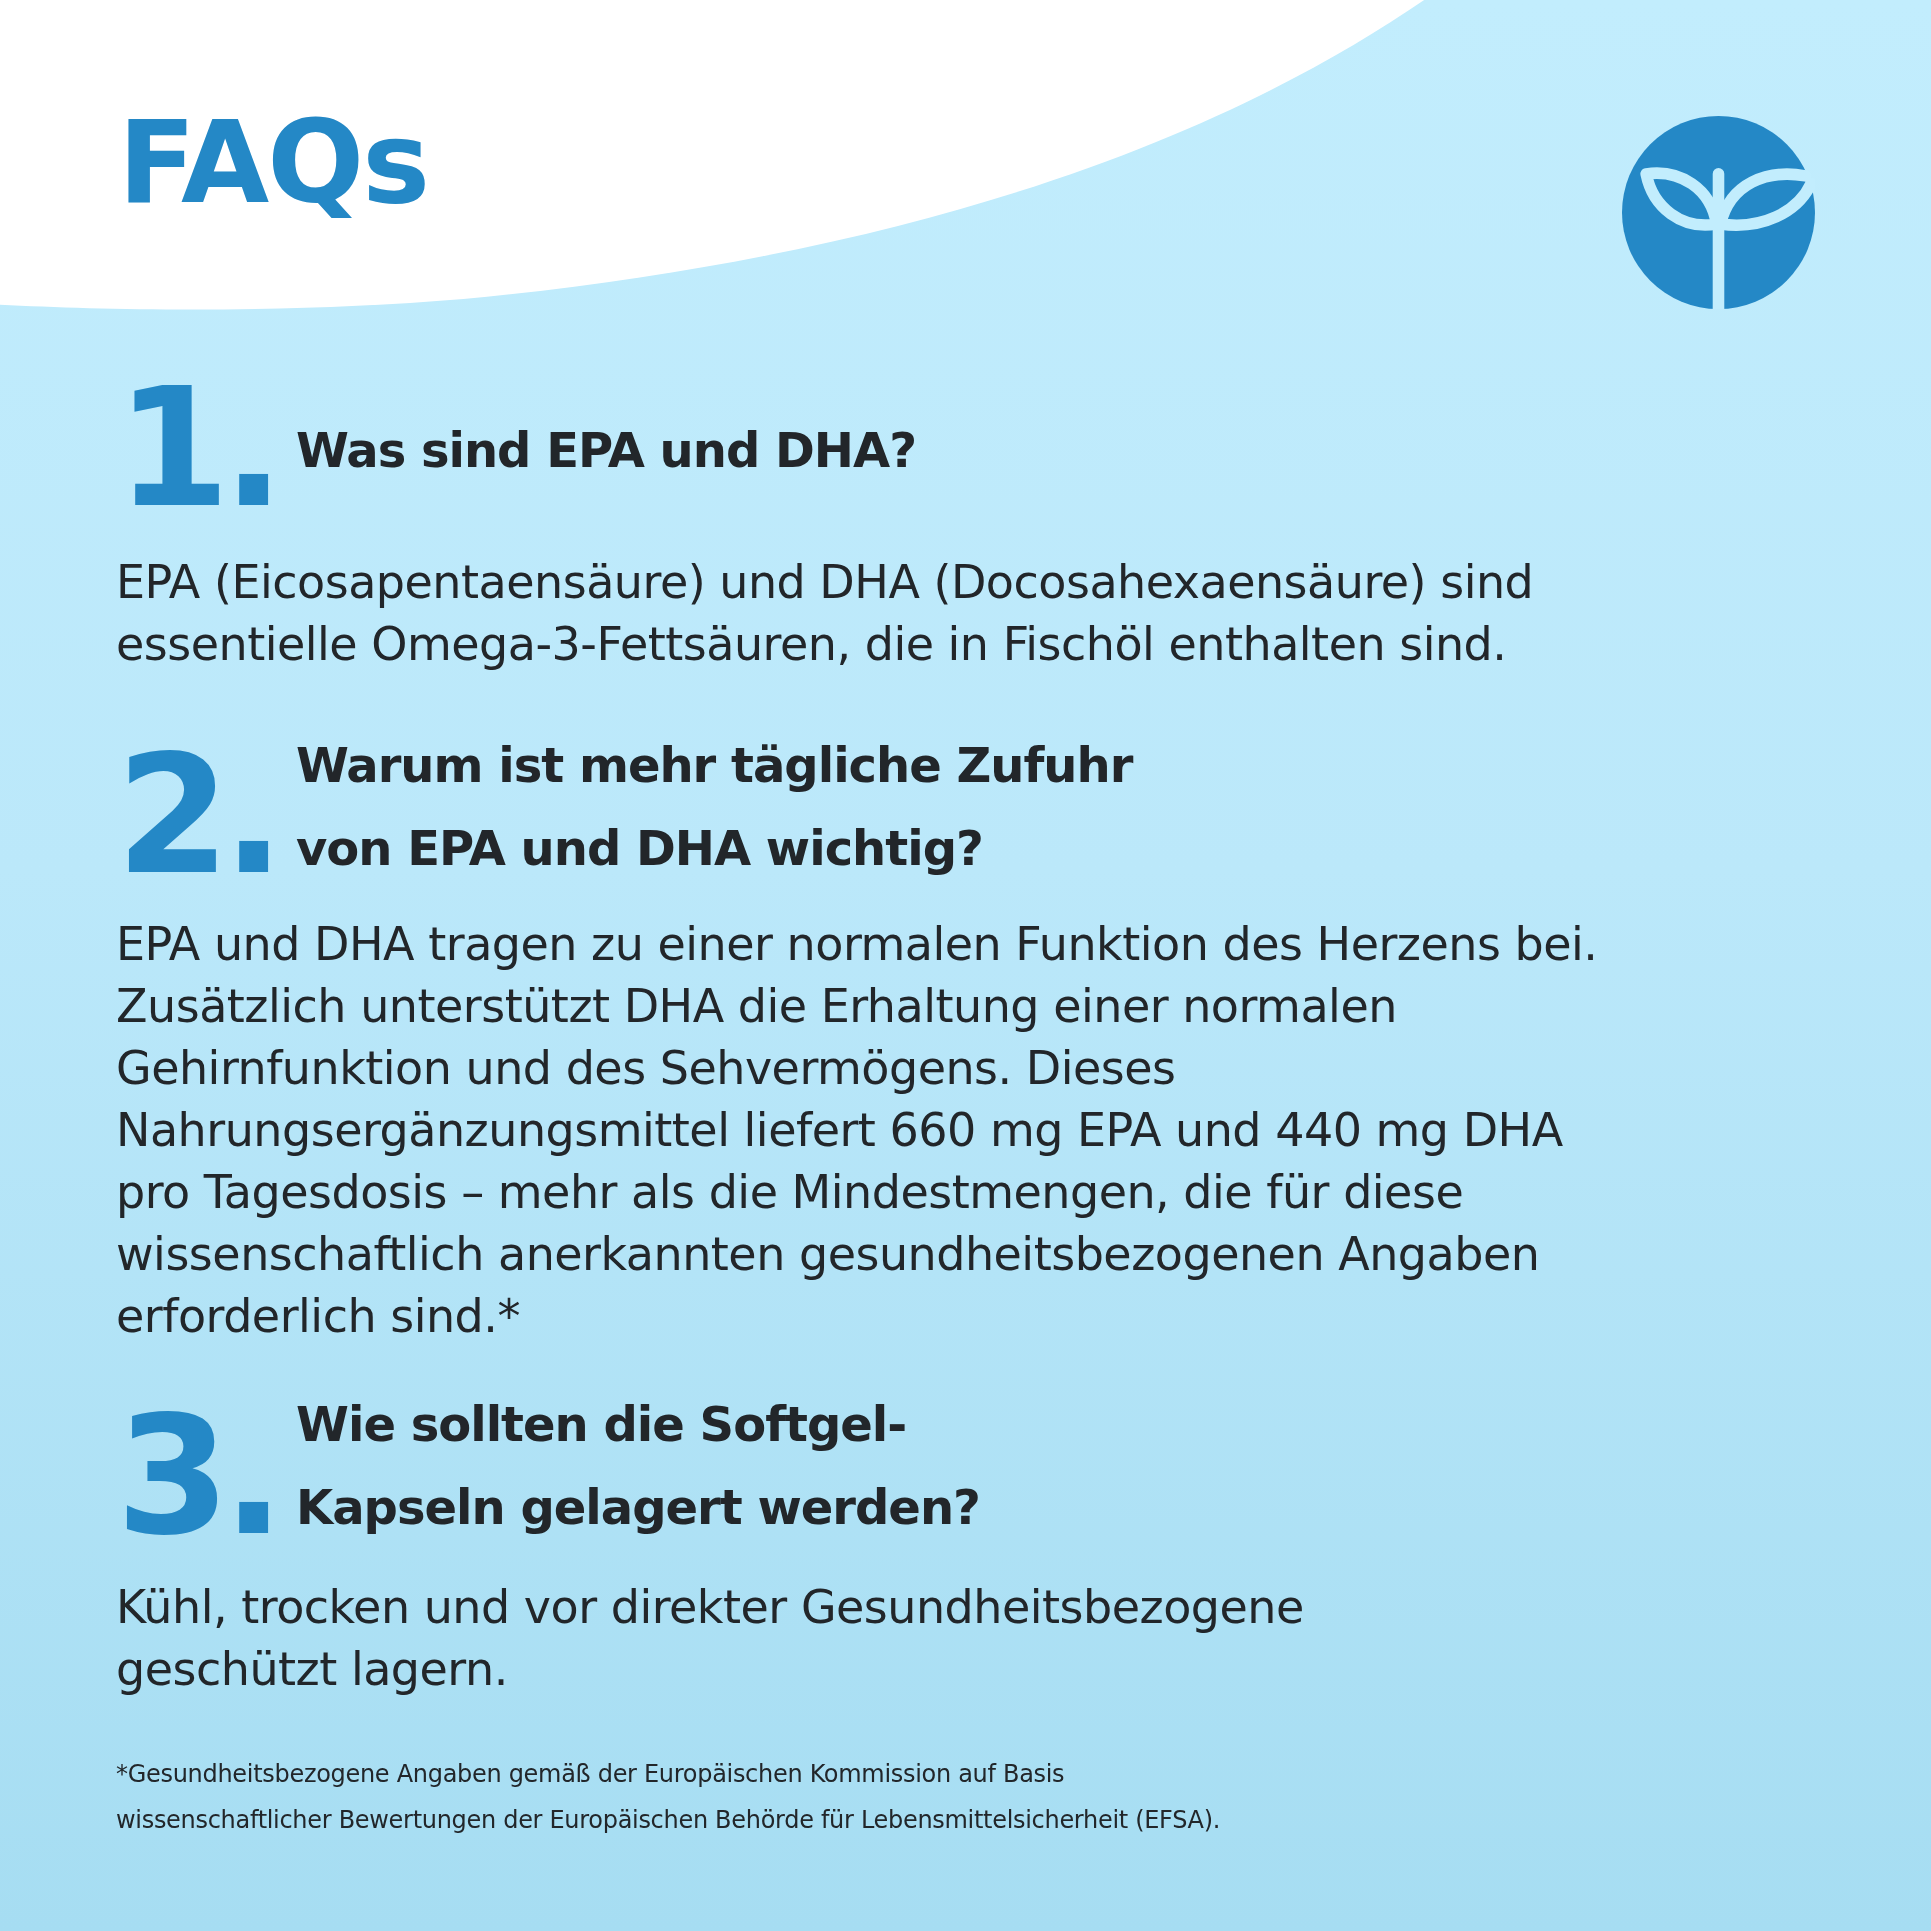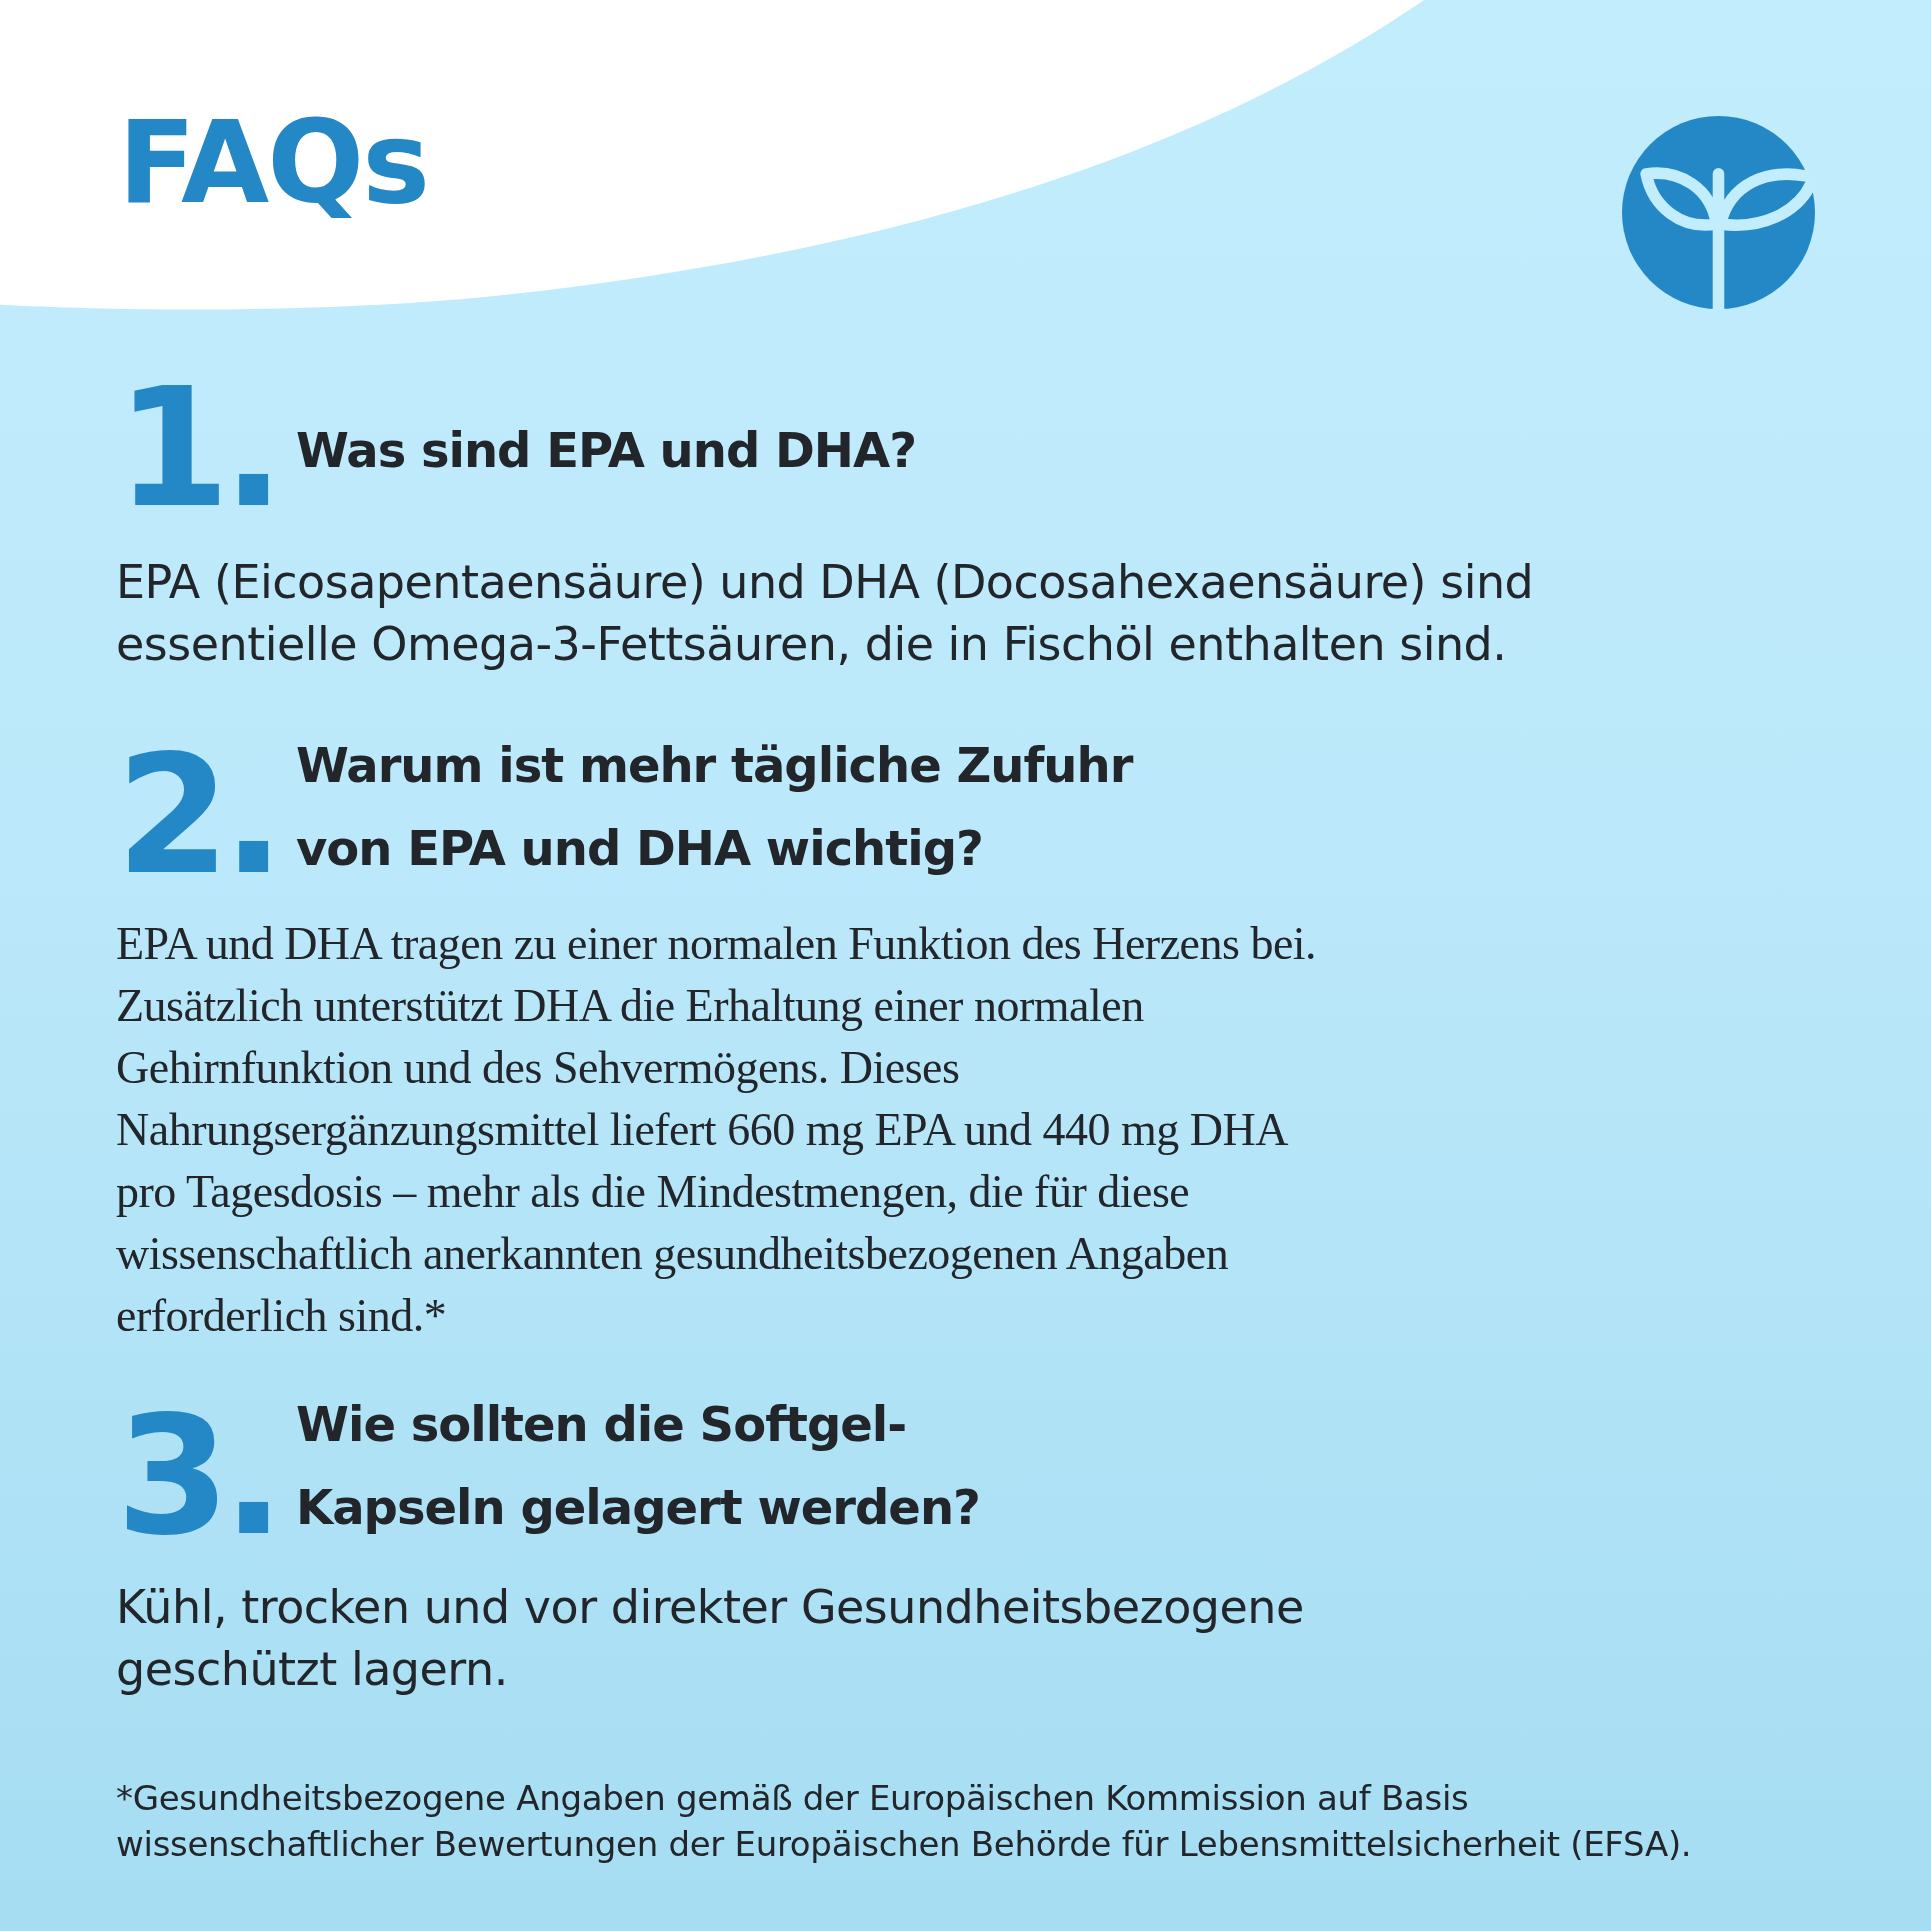--- a/index.html
+++ b/index.html
@@ -36,22 +36,22 @@
     }
     .a {
       position: absolute; left: 0; width: 1757px;
       font-family: "DejaVu Sans", sans-serif;
       font-size: 46px; line-height: 62px; letter-spacing: -0.5px;
       color: #22262a; white-space: pre-line;
     }
     .footnote {
       position: absolute; left: 116px; top: 1751px; width: 1815px;
       font-family: "DejaVu Sans", sans-serif;
-      font-size: 34px; line-height: 46px; letter-spacing: -0.3px;
-      color: #22262a; white-space: pre-line; margin-top: 24px;
+      font-size: 24px; line-height: 46px; letter-spacing: -0.3px;
+      color: #22262a; white-space: pre-line;
     }
   </style>
 </head>
 <body>
 
 <svg class="white-curve" viewBox="0 0 2000 340" preserveAspectRatio="none">
   <path d="M0,0 L1475,0 C1300,120 1000,260 480,310 C300,325 120,322 0,316 Z" fill="#ffffff"></path>
 </svg>
 
 <div class="title">FAQs</div>
@@ -70,21 +70,21 @@
   <div class="num" style="font-size:164px; top:0;">1.</div>
   <div class="q" style="top:42px;">Was sind EPA und DHA?</div>
   <div class="a" style="top:184px;">EPA (Eicosapentaensäure) und DHA (Docosahexaensäure) sind
 essentielle Omega-3-Fettsäuren, die in Fischöl enthalten sind.</div>
 </div>
 
 <div class="faq" style="top:724px;">
   <div class="num" style="font-size:164px; top:9.7px;">2.</div>
   <div class="q" style="top:0;">Warum ist mehr tägliche Zufuhr
 von EPA und DHA wichtig?</div>
-  <div class="a" style="top:189px;font-family:Liberation Serif, serif;">EPA und DHA tragen zu einer normalen Funktion des Herzens bei.
+  <div class="a" style="top:189px;">EPA und DHA tragen zu einer normalen Funktion des Herzens bei.
 Zusätzlich unterstützt DHA die Erhaltung einer normalen
 Gehirnfunktion und des Sehvermögens. Dieses
 Nahrungsergänzungsmittel liefert 660 mg EPA und 440 mg DHA
 pro Tagesdosis – mehr als die Mindestmengen, die für diese
 wissenschaftlich anerkannten gesundheitsbezogenen Angaben
 erforderlich sind.*</div>
 </div>
 
 <div class="faq" style="top:1383px;">
   <div class="num" style="font-size:164px; top:11.6px;">3.</div>

